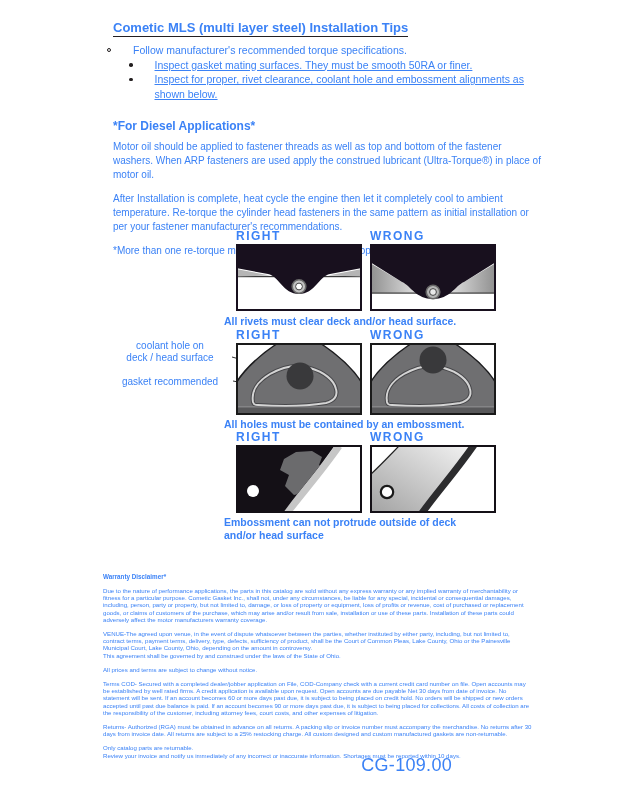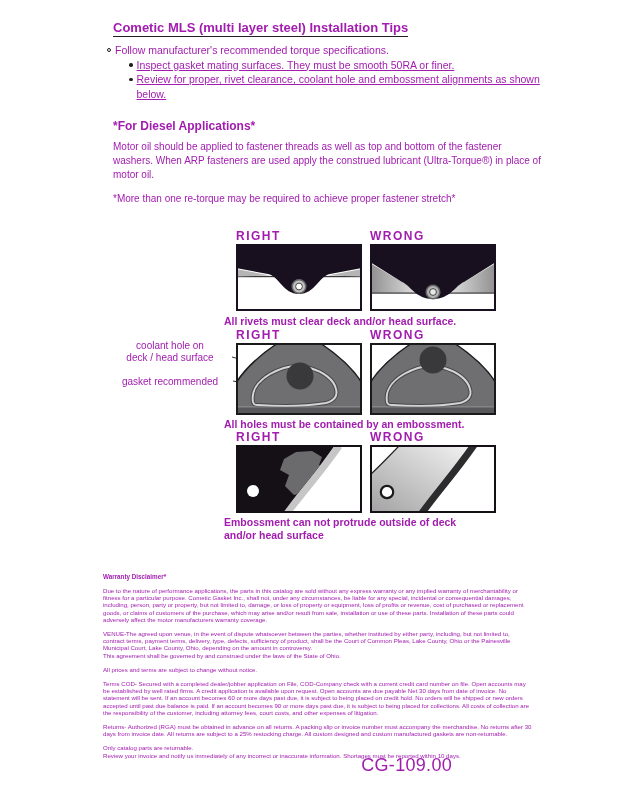--- a/index.html
+++ b/index.html
@@ -1,28 +1,28 @@
 <!DOCTYPE html>
 <html><head>
 <meta charset="utf-8">
 <style>
   * { box-sizing: border-box; }
   html,body { margin:0; padding:0; background:#e8e8e8; }
   .page {
     position:relative; width:618px; height:800px; margin:0 auto;
     background:#ffffff; overflow:hidden;
-    font-family:"Liberation Sans", sans-serif; color:#a21caf;
+    font-family:"Liberation Sans", sans-serif; color:#3b82f6;
   }
   
   .intro { position:absolute; left:107px; top:18px; width:440px; }
   .intro h1 {
     margin:0 0 6px 6px; font-size:13px; font-weight:bold;
     display:inline-block; border-bottom:1.5px solid #231f20; padding-bottom:1px;
   }
-  .bullet { display:flex; gap:4px; font-size:10.5px; line-height:14.5px; }
+  .bullet { display:flex; gap:22px; font-size:10.5px; line-height:14.5px; }
   .bullet .o-mark {
     flex:0 0 auto; width:4px; height:4px; border:1px solid #231f20;
     border-radius:50%; margin-top:5px;
   }
   .bullet.sub { margin-left:22px;text-decoration:underline; }
   .bullet.sub .o-mark { width:3.5px; height:3.5px; background:#231f20; border:none; margin-top:5.5px; }
   
   .diesel { position:absolute; left:113px; top:119px; width:430px; }
   .diesel h2 { margin:0 0 7px; font-size:12px; font-weight:bold; }
   .diesel p { margin:0 0 10px; font-size:10px; line-height:14px; }
@@ -69,27 +69,28 @@
     <div class="bullet">
       <span class="o-mark"></span>
       <span>Follow manufacturer's recommended torque specifications.</span>
     </div>
     <div class="bullet sub">
       <span class="o-mark"></span>
       <span>Inspect gasket mating surfaces.  They must be smooth 50RA or finer.</span>
     </div>
     <div class="bullet sub">
       <span class="o-mark"></span>
-      <span>Review for proper, rivet clearance, coolant hole and embossment alignments as shown below.</span>
+      <span>Inspect for proper, rivet clearance, coolant hole and embossment alignments as shown below.</span>
     </div>
   </div>
 
   <div class="diesel">
     <h2>*For Diesel Applications*</h2>
     <p>Motor oil should be applied to fastener threads as well as top and bottom of the fastener washers. When ARP fasteners are used apply the construed lubricant (Ultra-Torque®) in place of motor oil.</p>
+    <p>After Installation is complete, heat cycle the engine then let it completely cool to ambient temperature. Re-torque the cylinder head fasteners in the same pattern as initial installation or per your fastener manufacturer's recommendations.</p>
     <p class="note">*More than one re-torque may be required to achieve proper fastener stretch*</p>
   </div>
 
   <div class="fig-row row1">
     <div class="fig-label w1">RIGHT</div>
     <div class="fig-label w2">WRONG</div>
 
     <svg class="fig-panel p1" width="126" height="67" viewBox="0 0 126 67">
       <rect width="126" height="67" fill="#ffffff"></rect>
       <rect x="0" y="32" width="126" height="1.2" fill="#3a3a3a"></rect>

